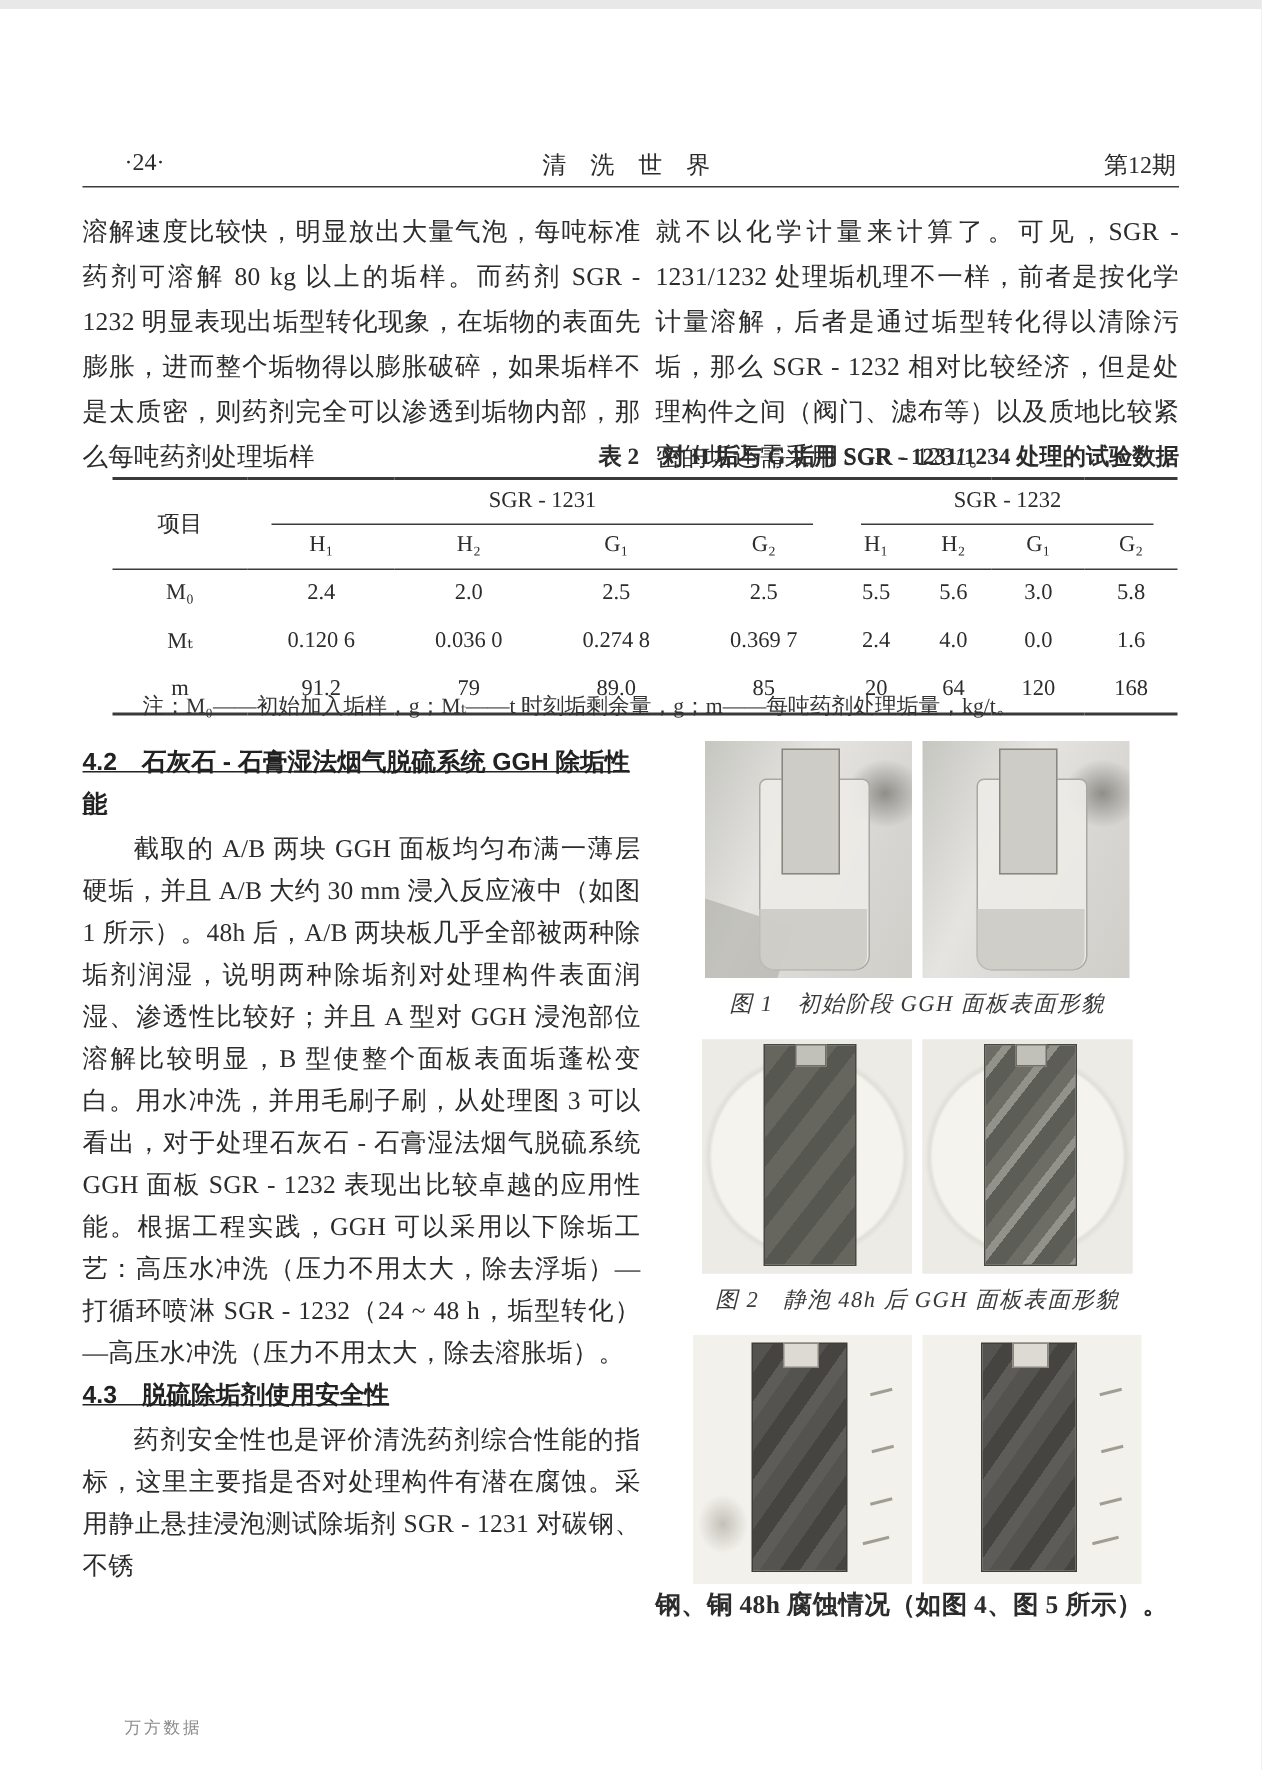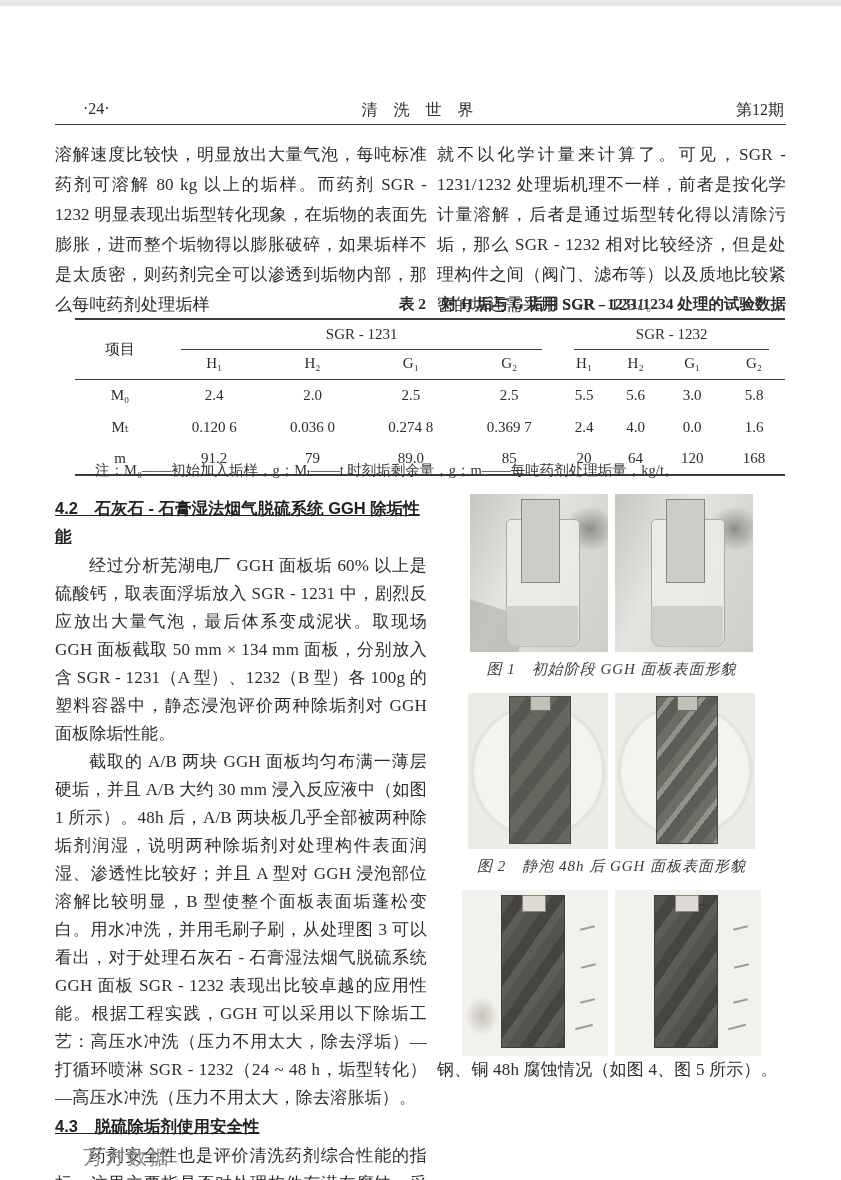--- a/index.html
+++ b/index.html
@@ -75,23 +75,23 @@
   .ph-f3 .panel{position:absolute;left:27%;width:42%;top:3%;bottom:5%;border:1px solid #3f3d3a;
     background:repeating-linear-gradient(125deg,#555350 0 11px,#464441 11px 22px,#5e5c58 22px 30px);}
   .ph-f3 .tab{position:absolute;left:41%;top:3%;width:15%;height:9%;background:#dcdad2;border:1px solid #8a887f;}
   .ph-f3 .smudge{position:absolute;left:2%;bottom:12%;width:34px;height:40px;
     background:radial-gradient(ellipse at center,#c3c1b7 0%,rgba(195,193,183,0) 70%);}
   .ph-f3 .mark{position:absolute;width:15px;height:2px;background:#a09e93;transform:rotate(-14deg);}
   .ph-f3 .m1{right:9%;top:22%;}
   .ph-f3 .m2{right:8%;top:45%;}
   .ph-f3 .m3{right:9%;top:66%;}
   .ph-f3 .m4{right:10%;top:82%;width:18px;}
-  .rc-bottom{margin-top:4px;}
-  
-  .watermark{position:absolute;left:83px;top:1138px;font-size:20px;color:#8a8a8a;letter-spacing:2px;}
+  .rc-bottom{margin-top:4px;font-weight:bold;}
+  
+  .watermark{position:absolute;left:83px;top:1138px;font-size:11px;color:#8a8a8a;letter-spacing:2px;}
 </style>
 </head>
 <body>
 
 <div class="page">
 
   <div class="header">
     <span class="pgnum">·24·</span>
     <span class="jtitle">清 洗 世 界</span>
     <span class="issue">第12期</span>
@@ -177,21 +177,20 @@
           <td>168</td>
         </tr>
       </tbody>
     </table>
   </div>
   <div class="tbl-note">注：M₀——初始加入垢样，g；Mₜ——t 时刻垢剩余量，g；m——每吨药剂处理垢量，kg/t。</div>
 
   <div class="cols lower">
     <div class="col-l">
       <h3 class="sec">4.2　石灰石 - 石膏湿法烟气脱硫系统 GGH 除垢性能</h3>
-      <p class="body indent">经过分析芜湖电厂 GGH 面板垢 60% 以上是硫酸钙，取表面浮垢放入 SGR - 1231 中，剧烈反应放出大量气泡，最后体系变成泥状。取现场 GGH 面板截取 50 mm × 134 mm 面板，分别放入含 SGR - 1231（A 型）、1232（B 型）各 100g 的塑料容器中，静态浸泡评价两种除垢剂对 GGH 面板除垢性能。</p>
       <p class="body indent">截取的 A/B 两块 GGH 面板均匀布满一薄层硬垢，并且 A/B 大约 30 mm 浸入反应液中（如图 1 所示）。48h 后，A/B 两块板几乎全部被两种除垢剂润湿，说明两种除垢剂对处理构件表面润湿、渗透性比较好；并且 A 型对 GGH 浸泡部位溶解比较明显，B 型使整个面板表面垢蓬松变白。用水冲洗，并用毛刷子刷，从处理图 3 可以看出，对于处理石灰石 - 石膏湿法烟气脱硫系统 GGH 面板 SGR - 1232 表现出比较卓越的应用性能。根据工程实践，GGH 可以采用以下除垢工艺：高压水冲洗（压力不用太大，除去浮垢）—打循环喷淋 SGR - 1232（24 ~ 48 h，垢型转化）—高压水冲洗（压力不用太大，除去溶胀垢）。</p>
       <h3 class="sec">4.3　脱硫除垢剂使用安全性</h3>
       <p class="body indent">药剂安全性也是评价清洗药剂综合性能的指标，这里主要指是否对处理构件有潜在腐蚀。采用静止悬挂浸泡测试除垢剂 SGR - 1231 对碳钢、不锈</p>
     </div>
 
     <div class="col-r figure-block">
 
       <div class="photo-row">
         <div class="photo ph-f1">
           <div class="deskshadow"></div>

